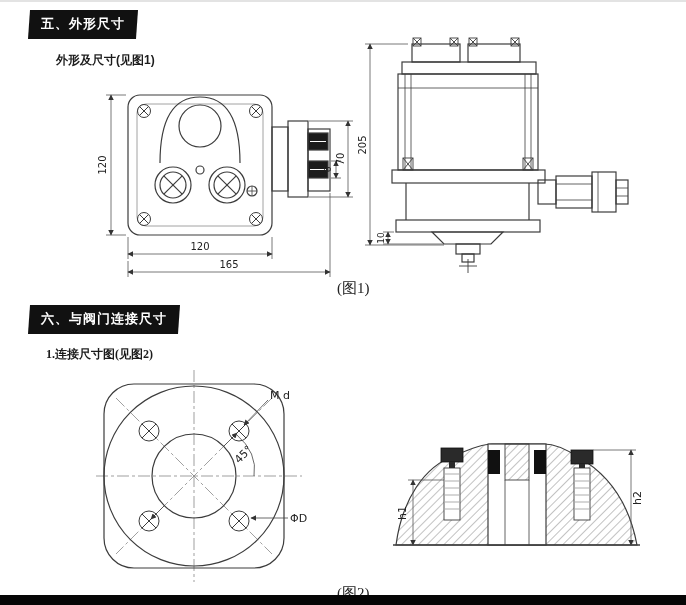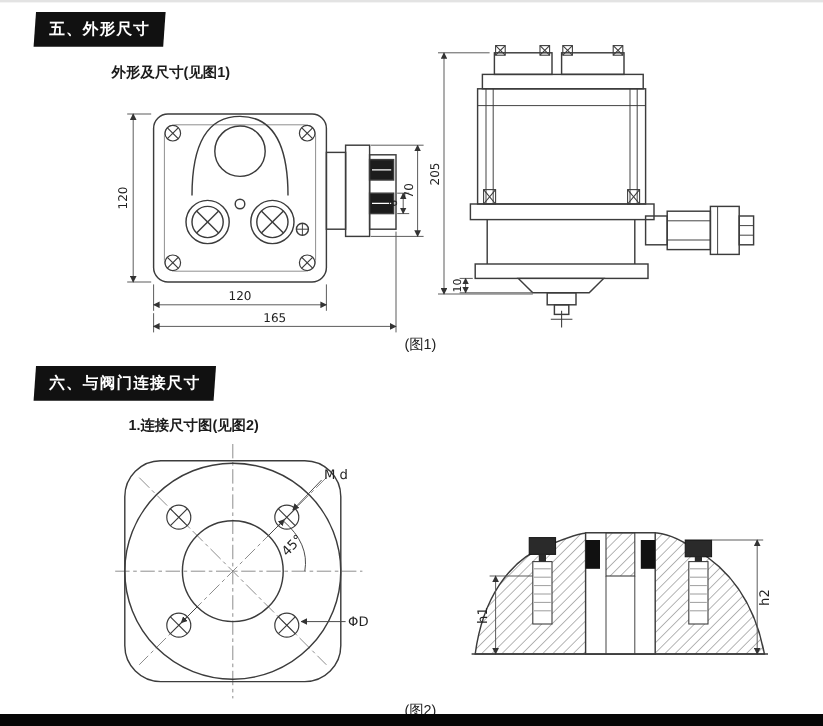--- a/index.html
+++ b/index.html
@@ -13,26 +13,25 @@
     position:absolute;background:#111;color:#fff;font-weight:bold;
     font-size:13px;letter-spacing:1px;padding:5px 12px 6px 12px;
     transform:skewX(-4deg);white-space:nowrap;
   }
   .badge-inner{display:inline-block;transform:skewX(4deg);}
   .badge1{left:29px;top:8px;}
   .badge2{left:29px;top:303px;}
   .subtitle{
     position:absolute;font-size:12px;font-weight:bold;color:#1c1c1c;
     white-space:nowrap;
-    margin-left:37px;
   }
   .subtitle1{left:56px;top:50px;}
-  .subtitle2{left:70px;top:344px;}
+  .subtitle2{left:46px;top:344px;font-family:Liberation Serif, serif;}
   .fig-caption{
-    position:absolute;font-size:12px;color:#222;white-space:nowrap;
+    position:absolute;font-size:15px;color:#222;white-space:nowrap;font-family:Liberation Serif, serif;
   }
   .cap1{left:337px;top:277px;}
   .cap2{left:337px;top:582px;}
   .drawing{position:absolute;left:0;}
   .svg1{top:28px;}
   .svg2{top:358px;}
   .footer-bar{
     position:absolute;left:0;top:593px;width:686px;height:12px;background:#060606;
   }
   svg text{fill:#222;stroke:none;}

